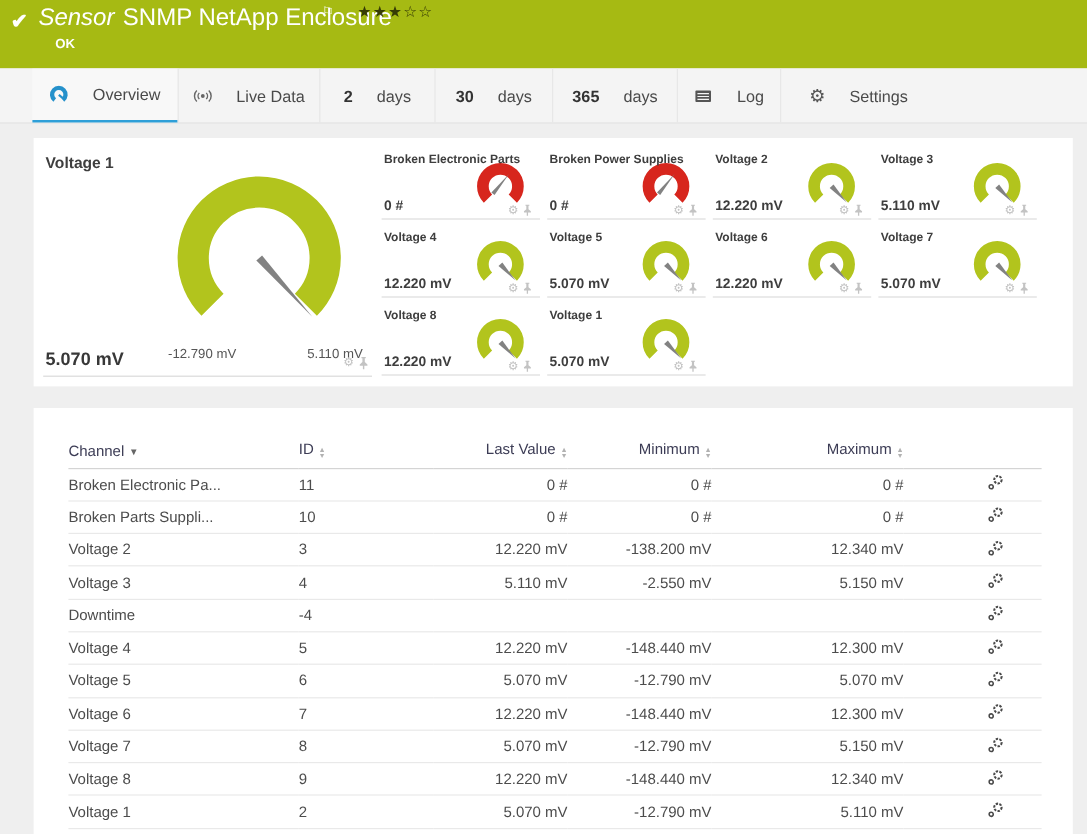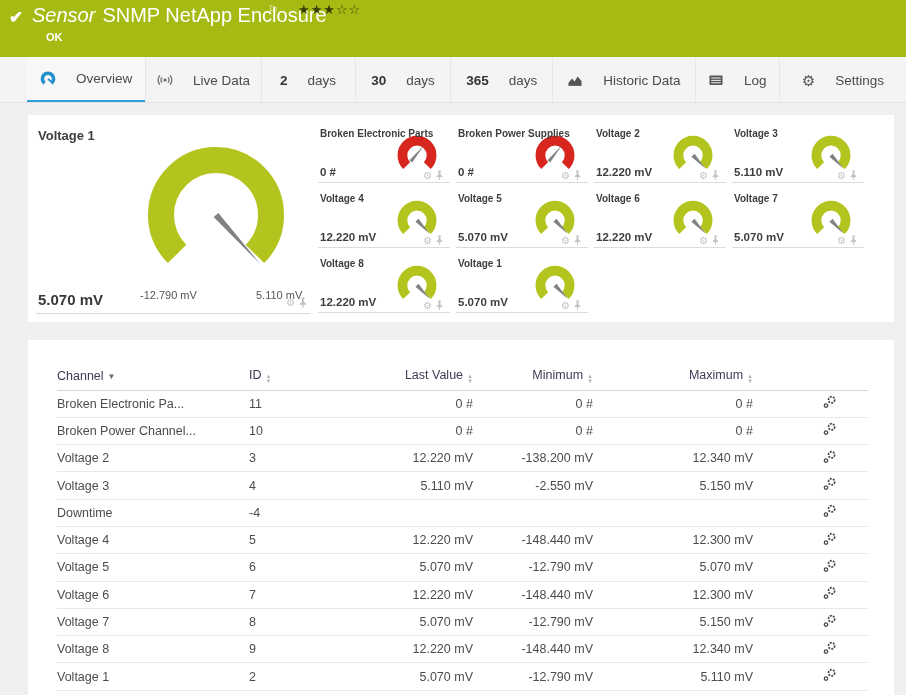--- a/index.html
+++ b/index.html
@@ -119,27 +119,20 @@
       <span>days</span>
   </div>
   <div class="tab w-d30">
     <b>30</b>
       <span>days</span>
   </div>
   <div class="tab w-d365">
     <b>365</b>
       <span>days</span>
   </div>
-  <div class="tab w-hd">
-    <svg width="16" height="16" viewBox="0 0 16 16">
-      <path d="M1.5 13.5 V10.8 L5 6.4 L7.6 9.6 L10.6 4.6 L14.5 9 V13.5 Z" fill="#555"></path>
-      <rect x="1.5" y="12.8" width="13" height="0.9" fill="#555"></rect>
-    </svg>
-    <span>Historic Data</span>
-  </div>
   <div class="tab w-log">
     <svg width="16" height="16" viewBox="0 0 16 16">
       <rect x="1.5" y="3.5" width="13" height="9.5" rx="0.8" fill="#555"></rect>
       <line x1="3.2" y1="6" x2="12.8" y2="6" stroke="#f4f4f4" stroke-width="1"></line>
       <line x1="3.2" y1="8.4" x2="12.8" y2="8.4" stroke="#f4f4f4" stroke-width="1"></line>
       <line x1="3.2" y1="10.8" x2="12.8" y2="10.8" stroke="#f4f4f4" stroke-width="1"></line>
     </svg>
     <span>Log</span>
   </div>
   <div class="tab w-set">
@@ -360,21 +353,21 @@
         <td>Broken Electronic Pa...</td>
         <td>11</td>
         <td class="r">0 #</td>
         <td class="r">0 #</td>
         <td class="r">0 #</td>
         <td class="ic"><span class="chset"><svg width="14" height="14" viewBox="0 0 14 14">
                 <use href="#chset-ic"></use>
               </svg></span></td>
       </tr>
       <tr>
-        <td>Broken Power Channel...</td>
+        <td>Broken Parts Suppli...</td>
         <td>10</td>
         <td class="r">0 #</td>
         <td class="r">0 #</td>
         <td class="r">0 #</td>
         <td class="ic"><span class="chset"><svg width="14" height="14" viewBox="0 0 14 14">
                 <use href="#chset-ic"></use>
               </svg></span></td>
       </tr>
       <tr>
         <td>Voltage 2</td>

